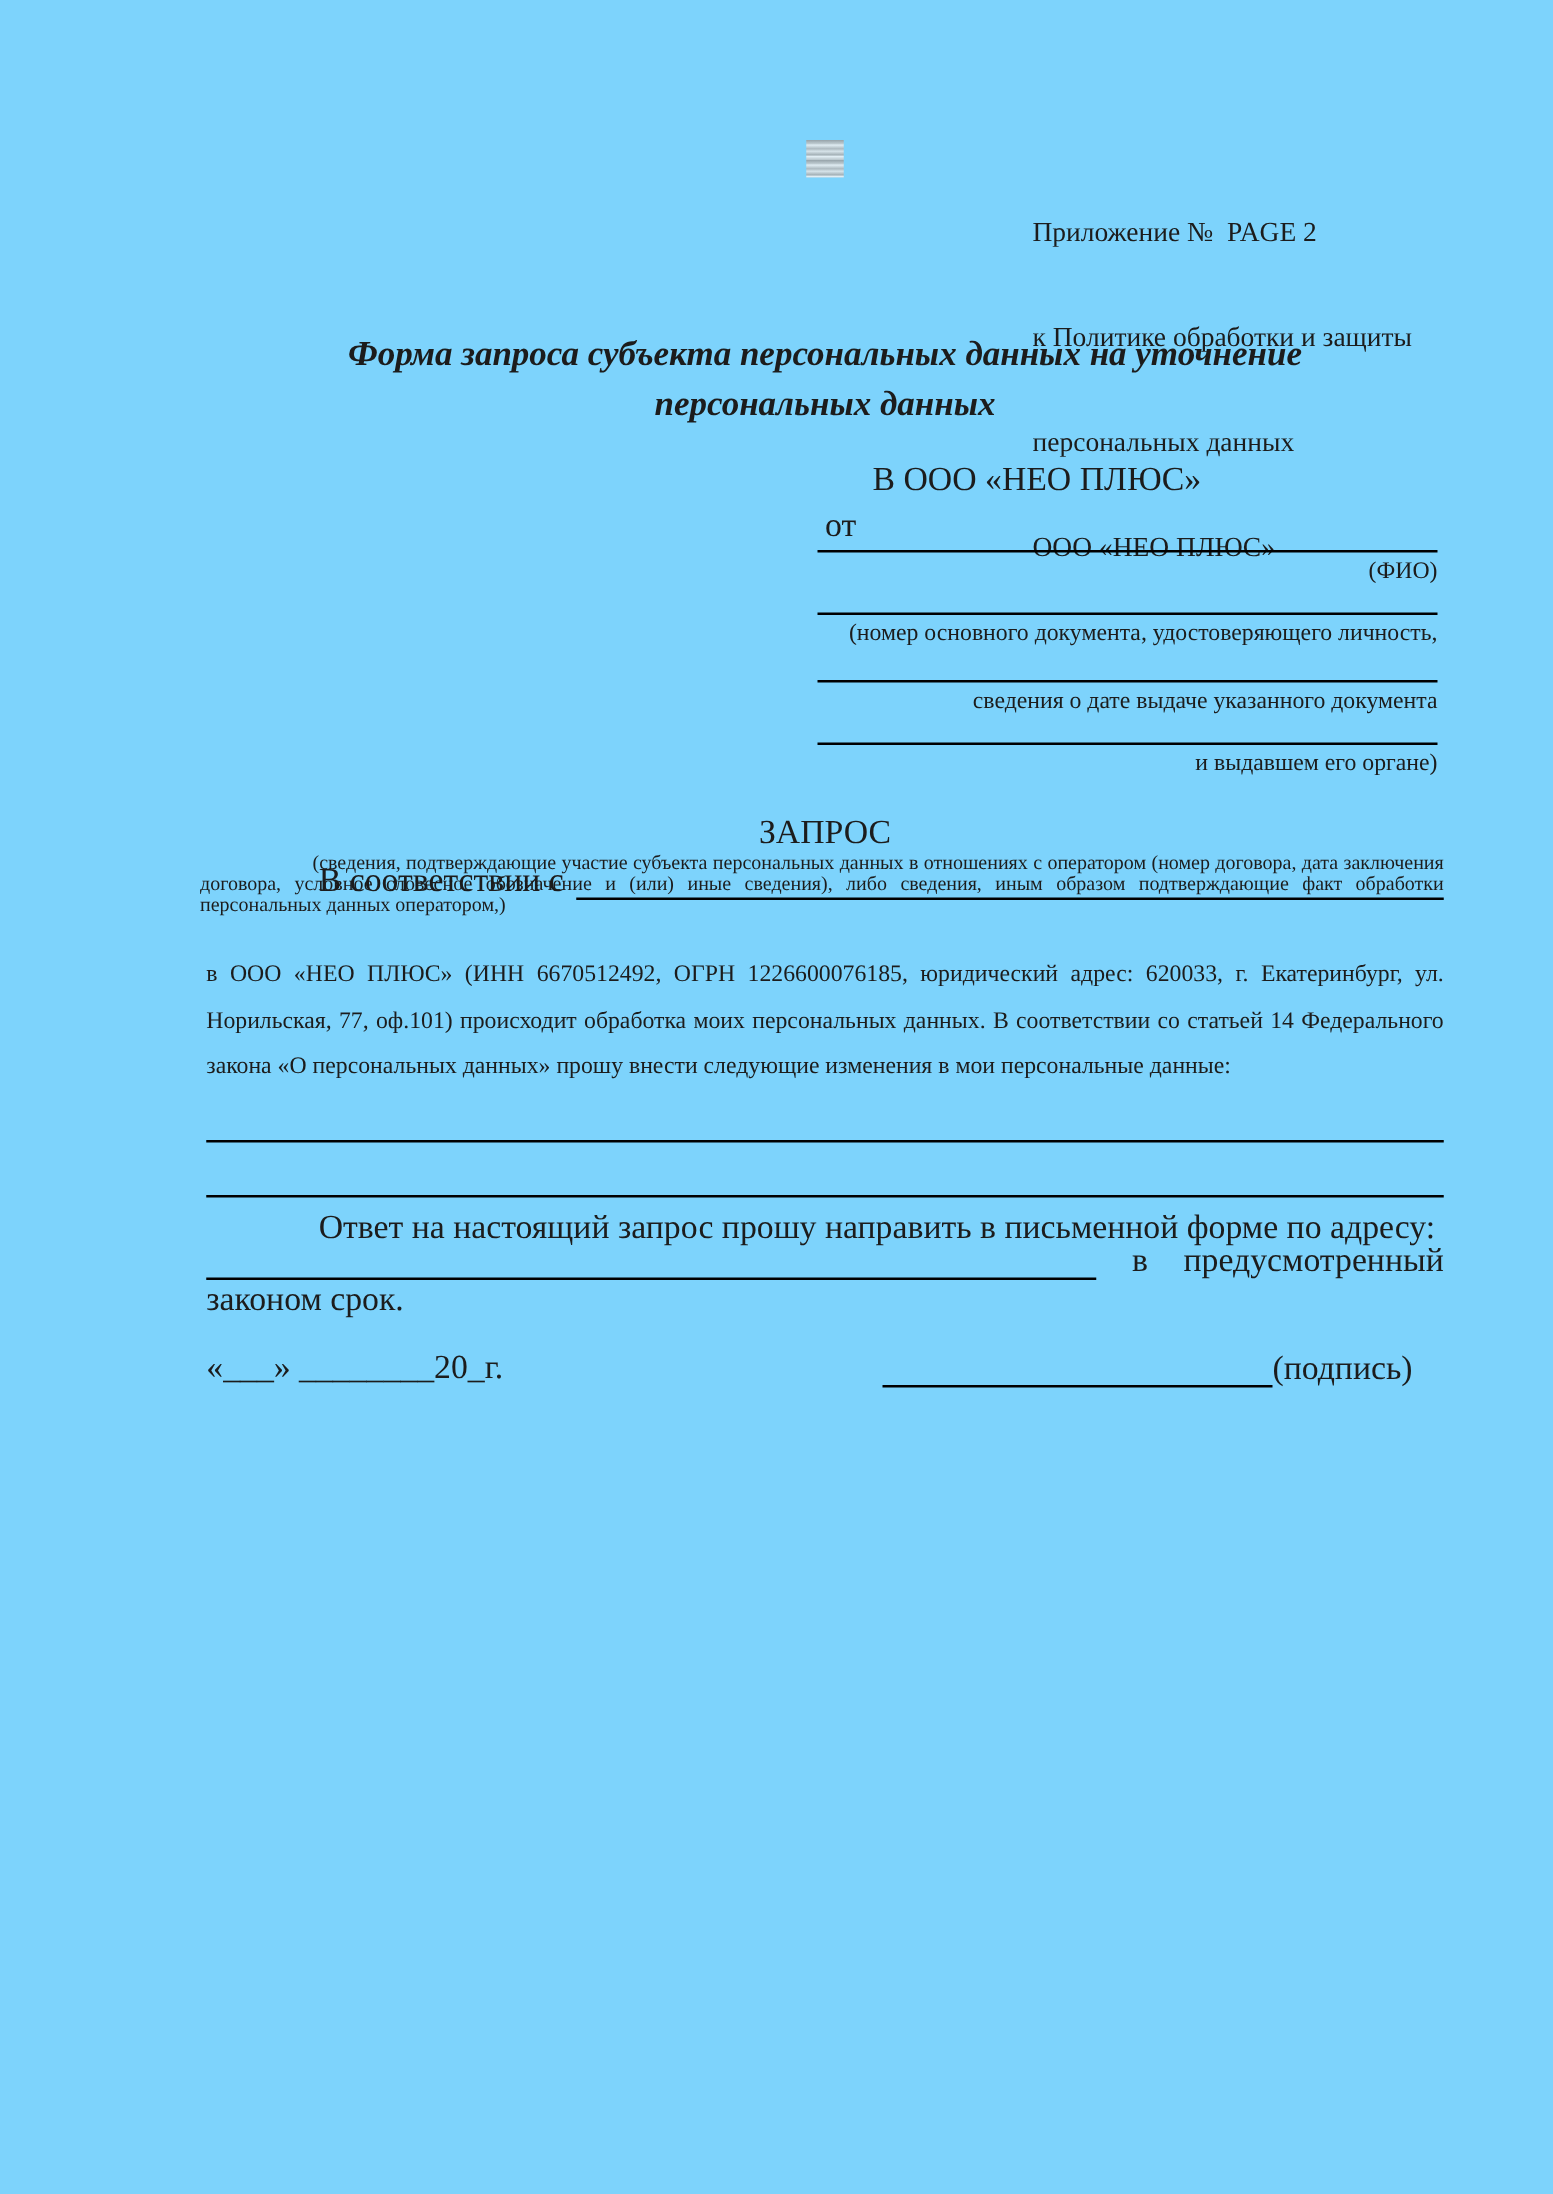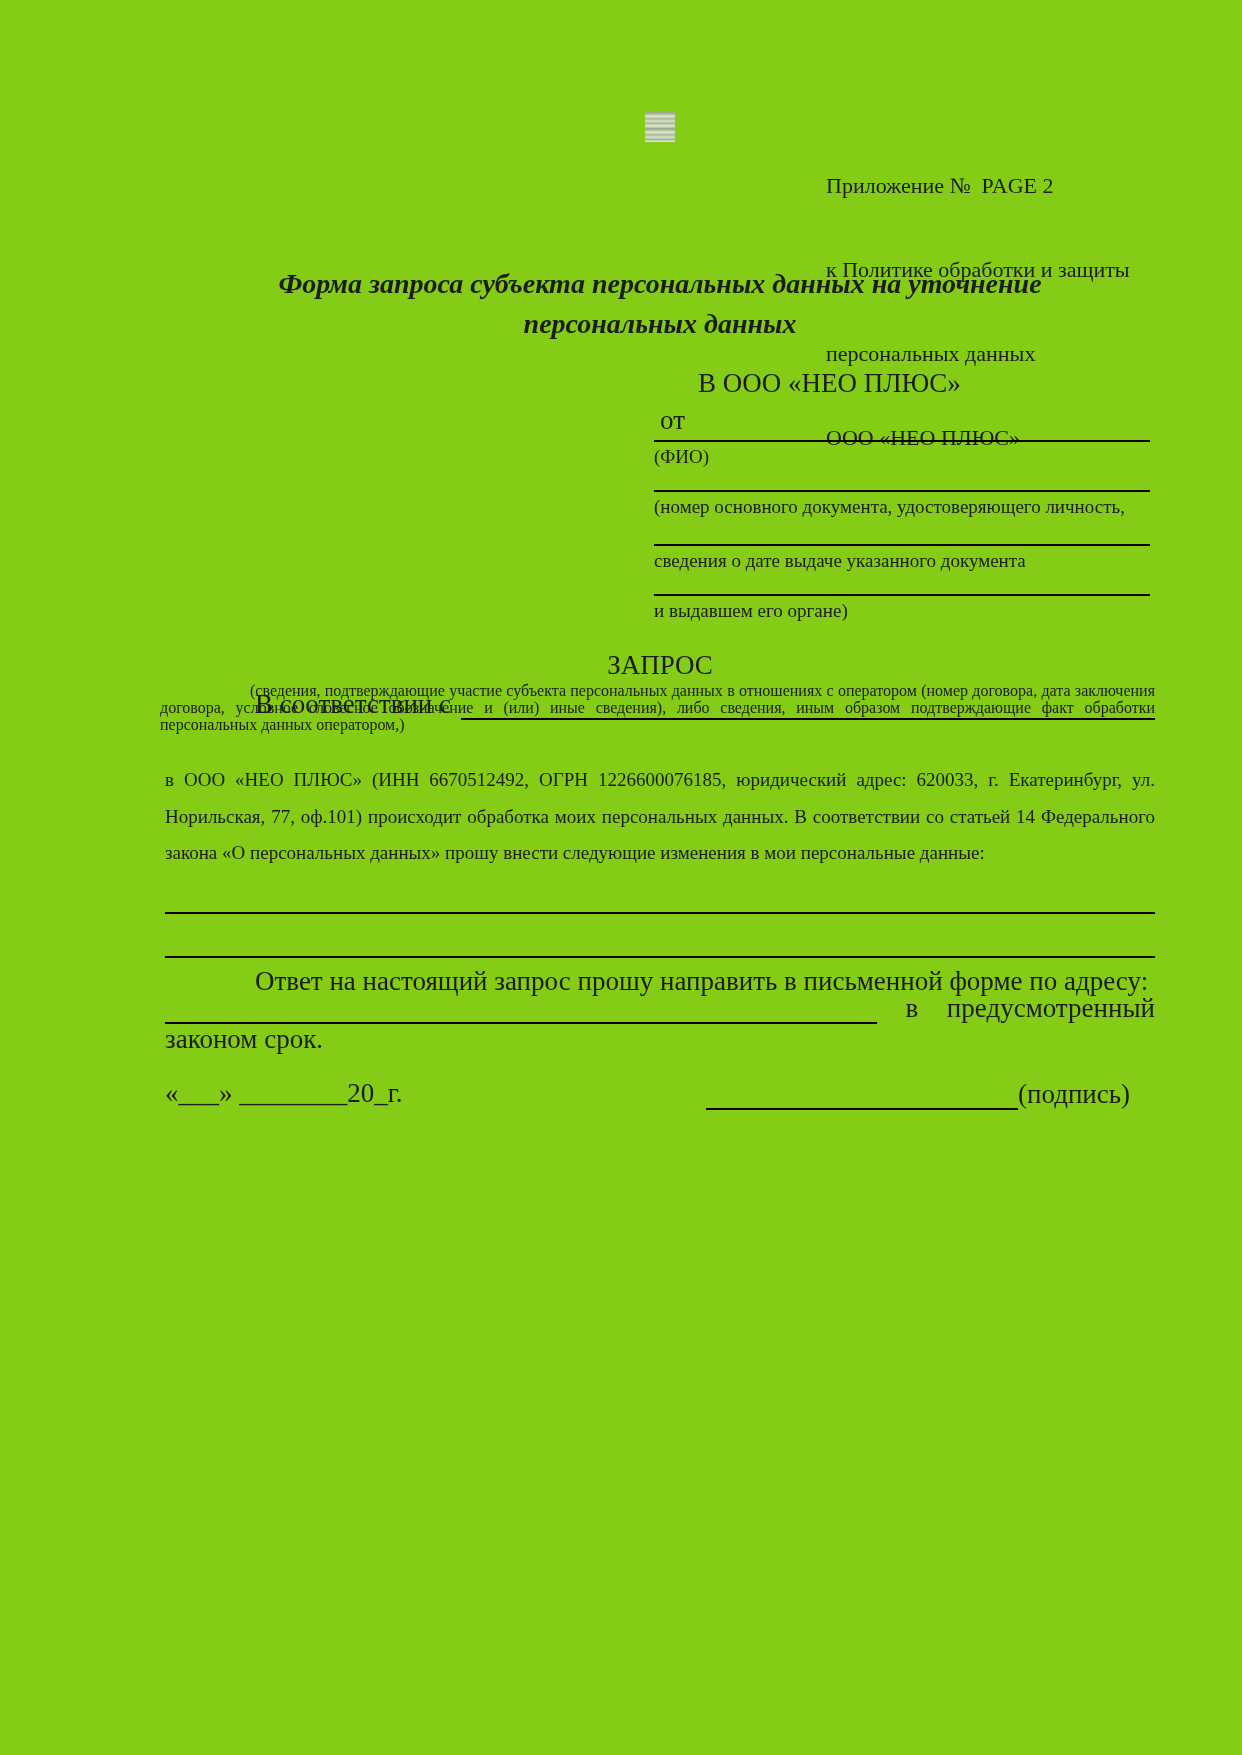--- a/index.html
+++ b/index.html
@@ -1,21 +1,21 @@
 <!DOCTYPE html>
 <html lang="ru"><head>
 <meta charset="utf-8">
 <style>
   html, body { margin: 0; padding: 0; background: #e8e8e8; }
   .page {
     position: relative;
     width: 1242px;
     height: 1755px;
     margin: 0 auto;
-    background: #84cc16;
+    background: #7dd3fc;
     font-family: "Liberation Serif", "DejaVu Serif", serif;
     color: #1c1c1c;
     overflow: hidden;
   }
   
   .stamp {
     position: absolute; left: 645px; top: 112px;
     width: 30px; height: 30px;
     background: repeating-linear-gradient(
       180deg,
@@ -34,21 +34,21 @@
     position: absolute; left: 165px; top: 264px; width: 990px;
     text-align: center; font-weight: bold;
     font-size: 28px; line-height: 40px; font-style: italic;
   }
   .doc-title .inner { display: inline-block; max-width: 900px; }
   .addr-to { position: absolute; left: 666px; top: 368px; font-size: 27px; margin-left: 32px; }
   .addr-from { position: absolute; left: 660px; top: 405px; font-size: 27px; }
   .field-row {
     position: absolute; left: 654px; width: 496px;
     border-top: 2px solid #000;
-    text-align: left; font-size: 19px; line-height: 24px; padding-top: 3px;
+    text-align: right; font-size: 19px; line-height: 24px; padding-top: 3px;
   }
   .f1 { top: 440px; } .f2 { top: 490px; } .f3 { top: 544px; } .f4 { top: 594px; }
   .request-heading {
     position: absolute; left: 165px; top: 650px; width: 990px;
     text-align: center; font-size: 27px;
   }
   .intro-line {
     position: absolute; left: 165px; top: 688px; width: 990px;
     display: flex; align-items: flex-end; font-size: 27px; line-height: 32px;
   }

